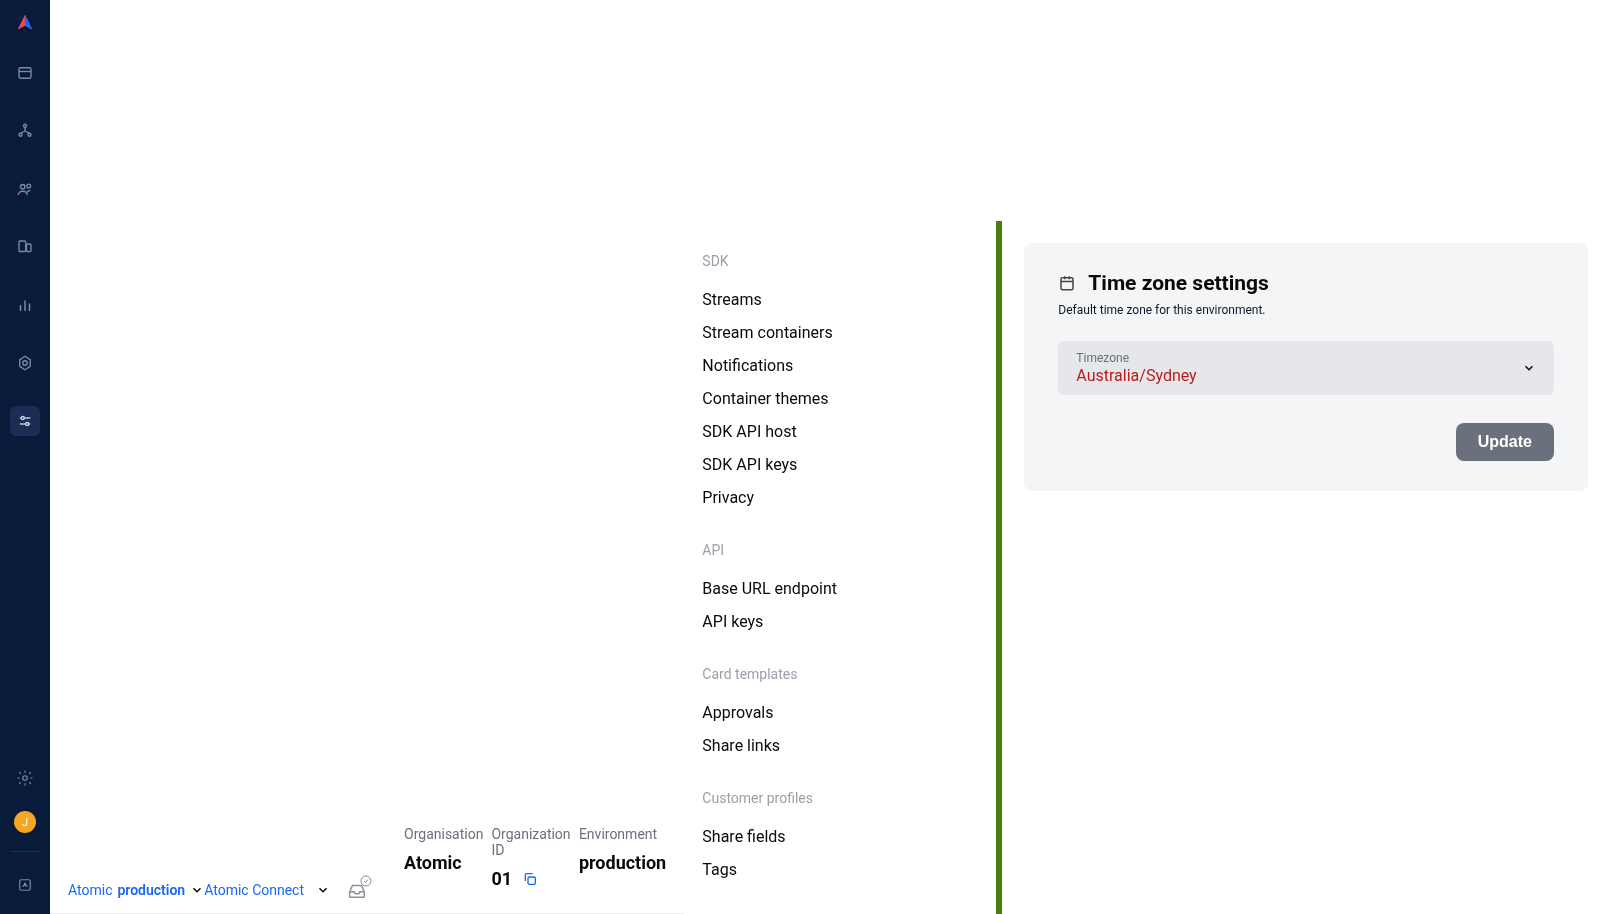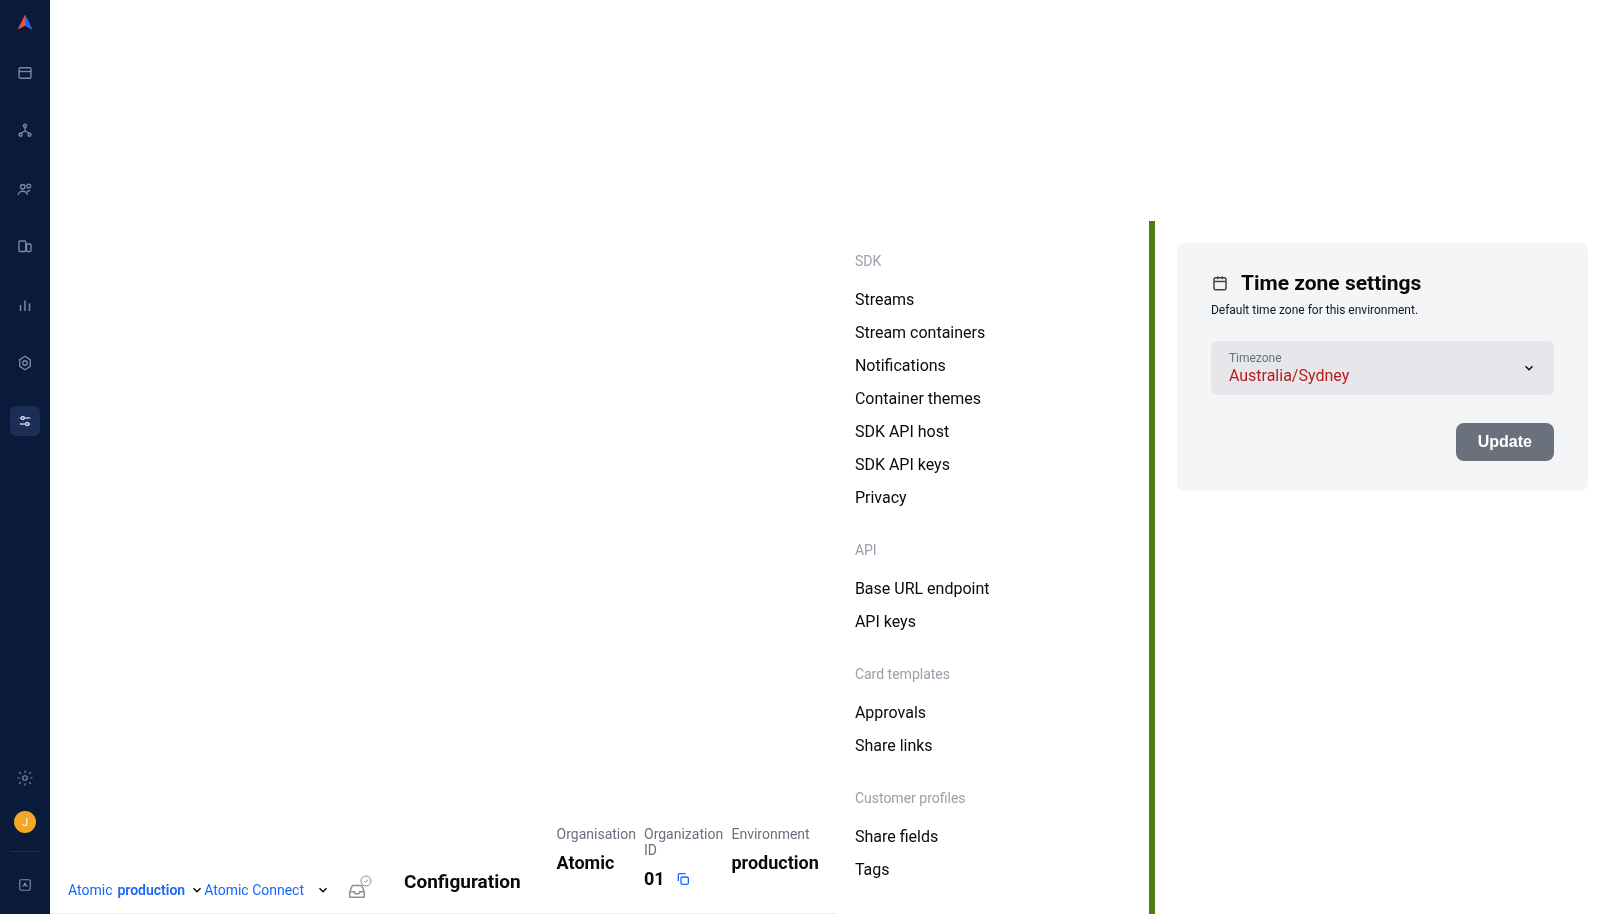--- a/index.html
+++ b/index.html
@@ -352,23 +352,20 @@
             <path d="M4 14h5l1 2h4l1-2h5"></path>
           </svg>
         <svg style="position:absolute;top:-4px;right:-4px;width:12px;height:12px" viewBox="0 0 24 24" stroke="currentColor" stroke-width="2" fill="#fff">
             <circle cx="12" cy="12" r="10"></circle>
             <polyline points="8 12 11 15 16 9"></polyline>
           </svg>
       </div>
     </div>
   </div>
 
-  <div class="page-title-row">
-    <h1 class="page-title">Configuration</h1>
-  </div>
 
   <div class="info-row">
     <div class="info-cell">
       <div class="info-label">Organisation</div>
       <div class="info-value">
         <span>Atomic</span>
       </div>
     </div>
     <div class="info-cell">
       <div class="info-label">Organization ID</div>

